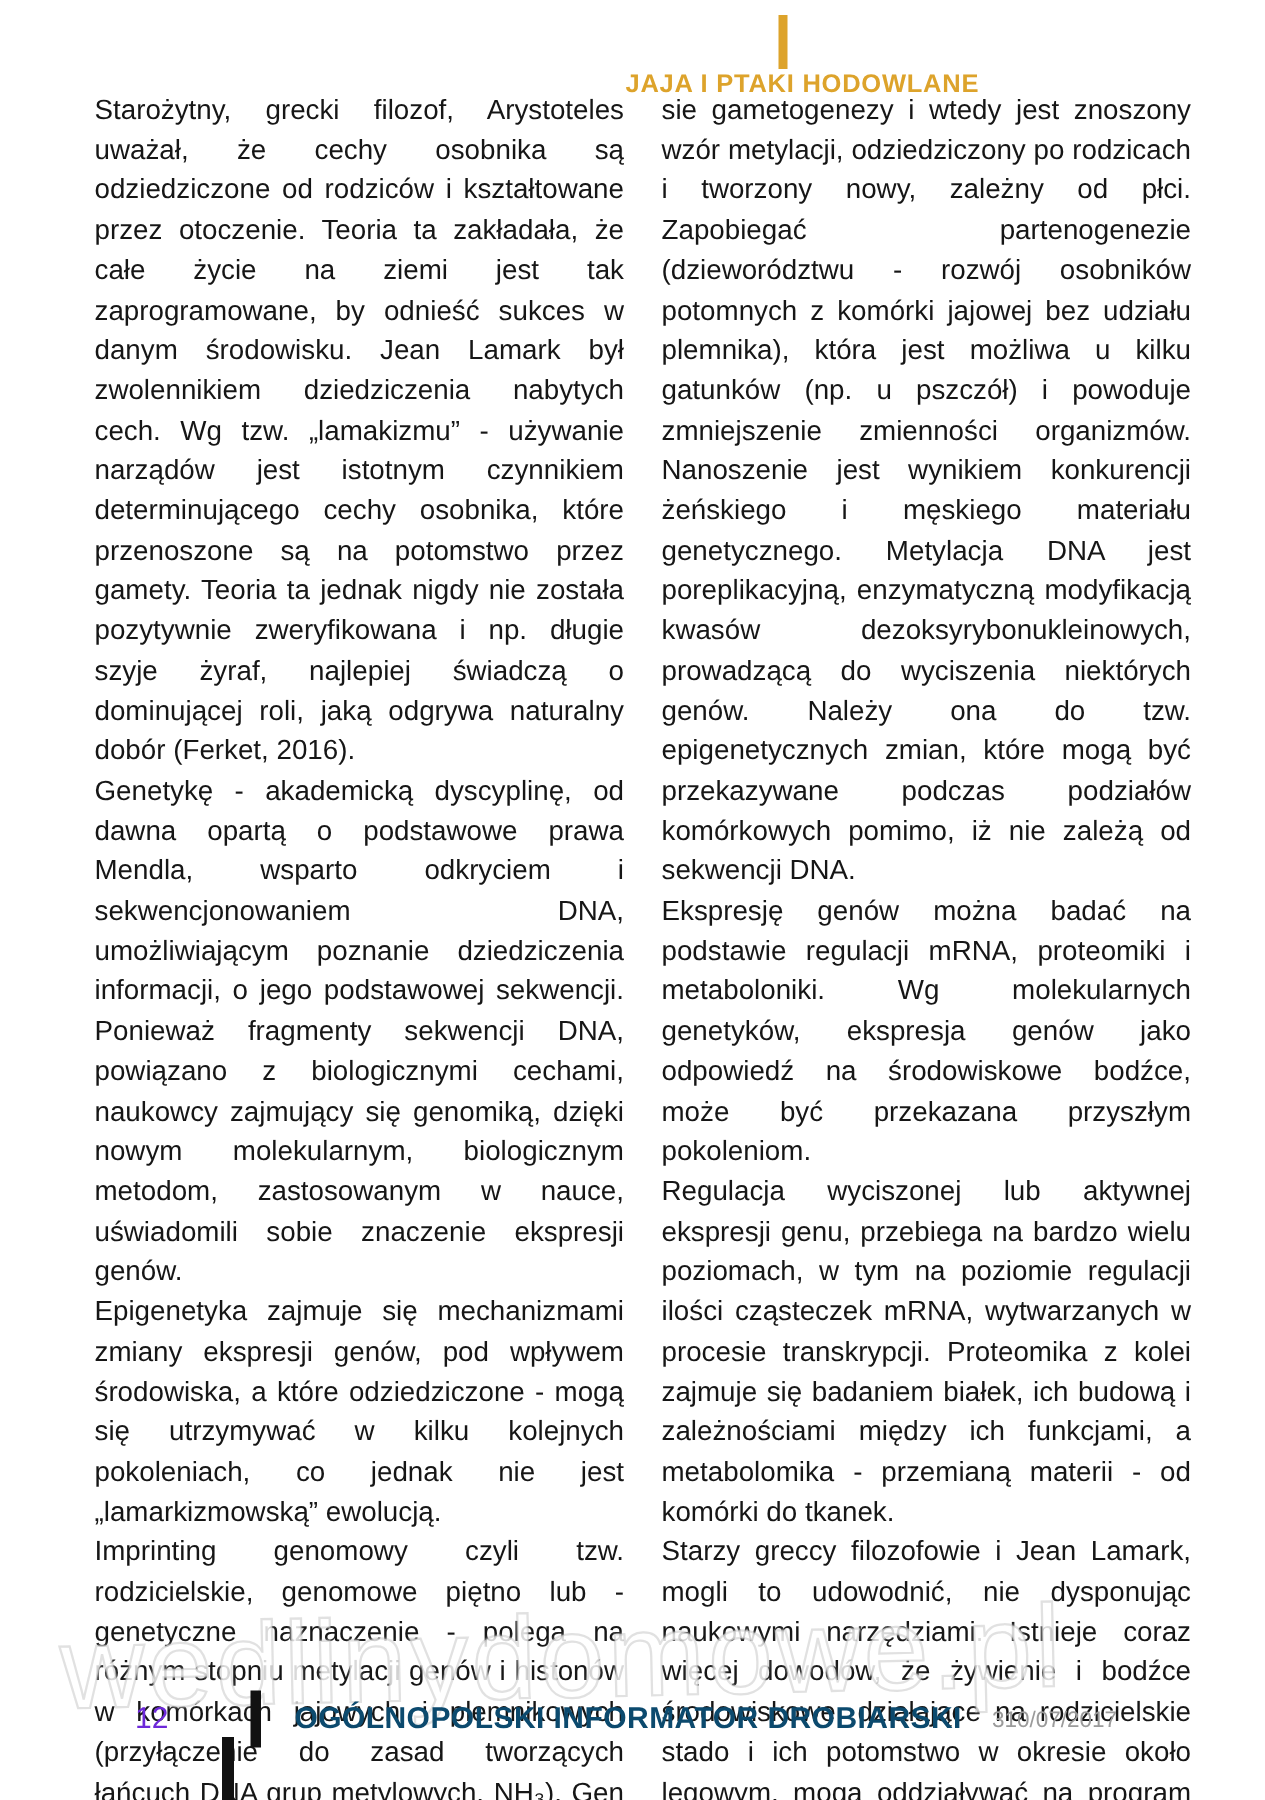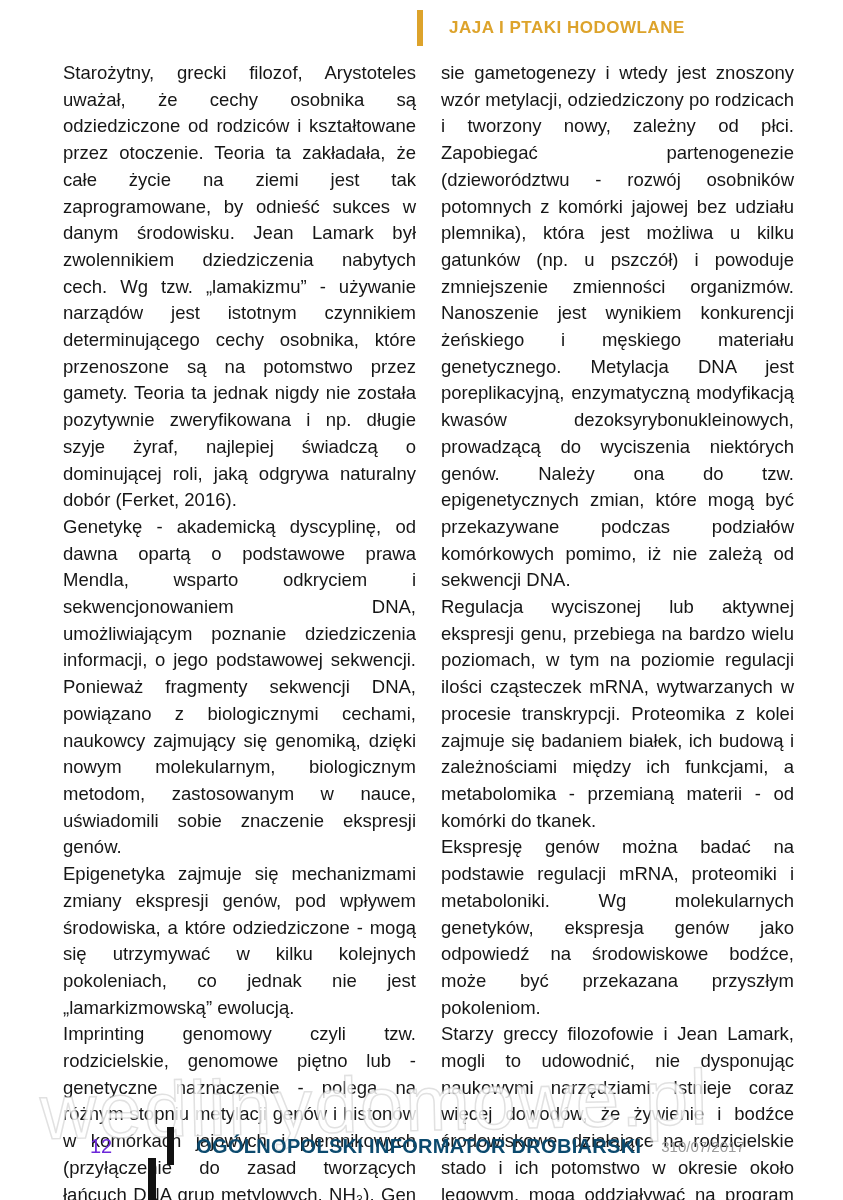--- a/index.html
+++ b/index.html
@@ -15,20 +15,21 @@
     color: #1b1b1b;
   }
 
   
   .header {
     position: absolute;
     top: 10px;
     left: 417px;
     display: flex;
     align-items: center;
+    flex-direction: column;
   }
   .header-bar {
     width: 6px;
     height: 36px;
     background: #dda32b;
     margin-right: 26px;
   }
   .header-title {
     font-size: 17px;
     font-weight: bold;
@@ -129,22 +130,22 @@
 
   <div class="columns">
     <div class="col">
       <p>Starożytny, grecki filozof, Arystoteles uważał, że cechy osobnika są odziedziczone od rodziców i kształtowane przez otoczenie. Teoria ta zakładała, że całe życie na ziemi jest tak zaprogramowane, by odnieść sukces w danym środowisku. Jean Lamark był zwolennikiem dziedziczenia nabytych cech. Wg tzw. „lamakizmu” - używanie narządów jest istotnym czynnikiem determinującego cechy osobnika, które przenoszone są na potomstwo przez gamety. Teoria ta jednak nigdy nie została pozytywnie zweryfikowana i np. długie szyje żyraf, najlepiej świadczą o dominującej roli, jaką odgrywa naturalny dobór (Ferket, 2016).</p>
       <p>Genetykę - akademicką dyscyplinę, od dawna opartą o podstawowe prawa Mendla, wsparto odkryciem i sekwencjonowaniem DNA, umożliwiającym poznanie dziedziczenia informacji, o jego podstawowej sekwencji. Ponieważ fragmenty sekwencji DNA, powiązano z biologicznymi cechami, naukowcy zajmujący się genomiką, dzięki nowym molekularnym, biologicznym metodom, zastosowanym w nauce, uświadomili sobie znaczenie ekspresji genów.</p>
       <p>Epigenetyka zajmuje się mechanizmami zmiany ekspresji genów, pod wpływem środowiska, a które odziedziczone - mogą się utrzymywać w kilku kolejnych pokoleniach, co jednak nie jest „lamarkizmowską” ewolucją.</p>
       <p>Imprinting genomowy czyli tzw. rodzicielskie, genomowe piętno lub - genetyczne naznaczenie - polega na różnym stopniu metylacji genów i histonów w komórkach jajowych i plemnikowych (przyłączenie do zasad tworzących łańcuch DNA grup metylowych, NH₃). Gen jest metylowany na allelu pochodzącym od jednego z rodziców, a genetyczne naznaczenie (imprinting), zachodzi w cza-</p>
     </div>
     <div class="col">
       <p>sie gametogenezy i wtedy jest znoszony wzór metylacji, odziedziczony po rodzicach i tworzony nowy, zależny od płci. Zapobiegać partenogenezie (dzieworództwu - rozwój osobników potomnych z komórki jajowej bez udziału plemnika), która jest możliwa u kilku gatunków (np. u pszczół) i powoduje zmniejszenie zmienności organizmów. Nanoszenie jest wynikiem konkurencji żeńskiego i męskiego materiału genetycznego. Metylacja DNA jest poreplikacyjną, enzymatyczną modyfikacją kwasów dezoksyrybonukleinowych, prowadzącą do wyciszenia niektórych genów. Należy ona do tzw. epigenetycznych zmian, które mogą być przekazywane podczas podziałów komórkowych pomimo, iż nie zależą od sekwencji DNA.</p>
+      <p>Ekspresję genów można badać na podstawie regulacji mRNA, proteomiki i metaboloniki. Wg molekularnych genetyków, ekspresja genów jako odpowiedź na środowiskowe bodźce, może być przekazana przyszłym pokoleniom.</p>
       <p>Regulacja wyciszonej lub aktywnej ekspresji genu, przebiega na bardzo wielu poziomach, w tym na poziomie regulacji ilości cząsteczek mRNA, wytwarzanych w procesie transkrypcji. Proteomika z kolei zajmuje się badaniem białek, ich budową i zależnościami między ich funkcjami, a metabolomika - przemianą materii - od komórki do tkanek.</p>
-      <p>Ekspresję genów można badać na podstawie regulacji mRNA, proteomiki i metaboloniki. Wg molekularnych genetyków, ekspresja genów jako odpowiedź na środowiskowe bodźce, może być przekazana przyszłym pokoleniom.</p>
       <p><span>Starzy greccy filozofowie i Jean Lamark, mogli to udowodnić, nie dysponując naukowymi narzędziami. Istnieje coraz więcej dowodów, że żywienie i bodźce środowiskowe, działające na rodzicielskie stado i ich potomstwo w okresie około lęgowym, mogą oddziaływać na program ekspresji genów ptaka i na jego zwiększoną zdolność adaptacyjną do przetrwania. Nowa nauka o „programowaniu ekspresji genu”, czyli</span></p>
     </div>
   </div>
 
   <div class="watermark">wedlinydomowe.pl</div>
 
   <div class="footer">
     <div class="page-number">12</div>
     <div class="footer-bar"></div>
     <div class="publication">OGÓLNOPOLSKI INFORMATOR DROBIARSKI</div>

